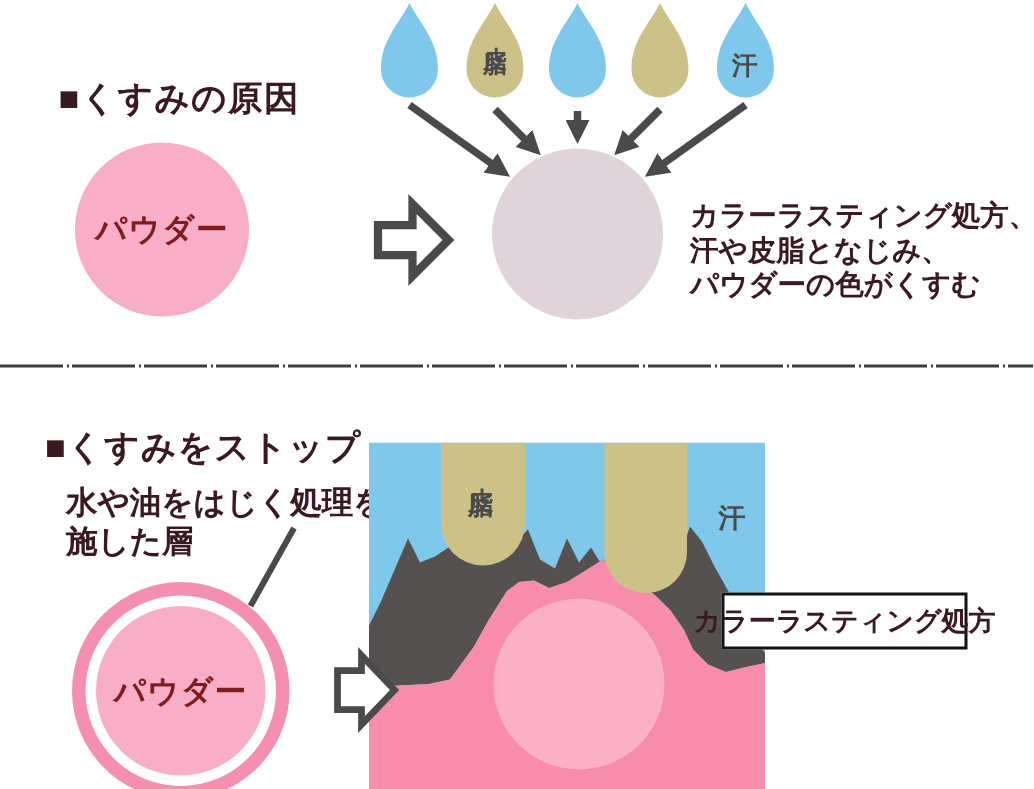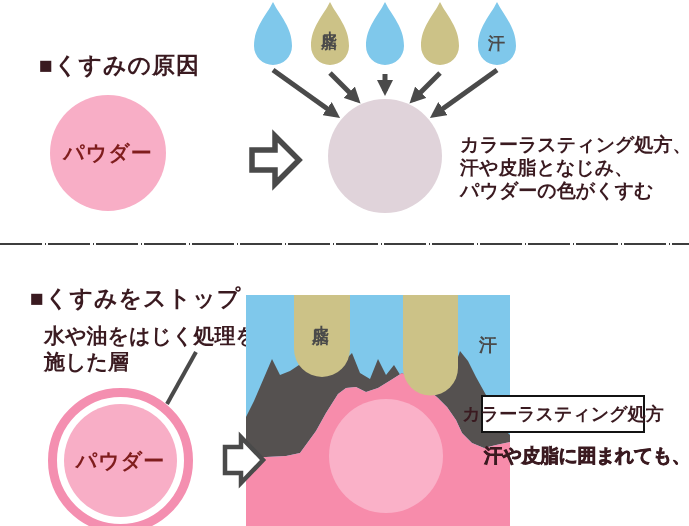--- a/index.html
+++ b/index.html
@@ -134,16 +134,15 @@
   <div class="abs vlabel diag-sebum-label">皮脂</div>
   <div class="abs diag-sweat-label">汗</div>
 
   <svg class="abs arrow-svg" style="left:219px;top:433px;" width="48" height="52" viewBox="0 0 48 52">
     <polygon points="6,14 22,14 22,4 44,27 22,50 22,40 6,40" fill="#ffffff" class="stroke-arrow" stroke-width="4.5" stroke-linejoin="miter"></polygon>
   </svg>
 
   <div class="abs formula-box">カラーラスティング処方</div>
 
   <div class="abs desc desc-bottom heavy">
-    <div>汗や皮脂に囲まれても、</div>
   </div>
 
 </div>
 
 </body></html>

